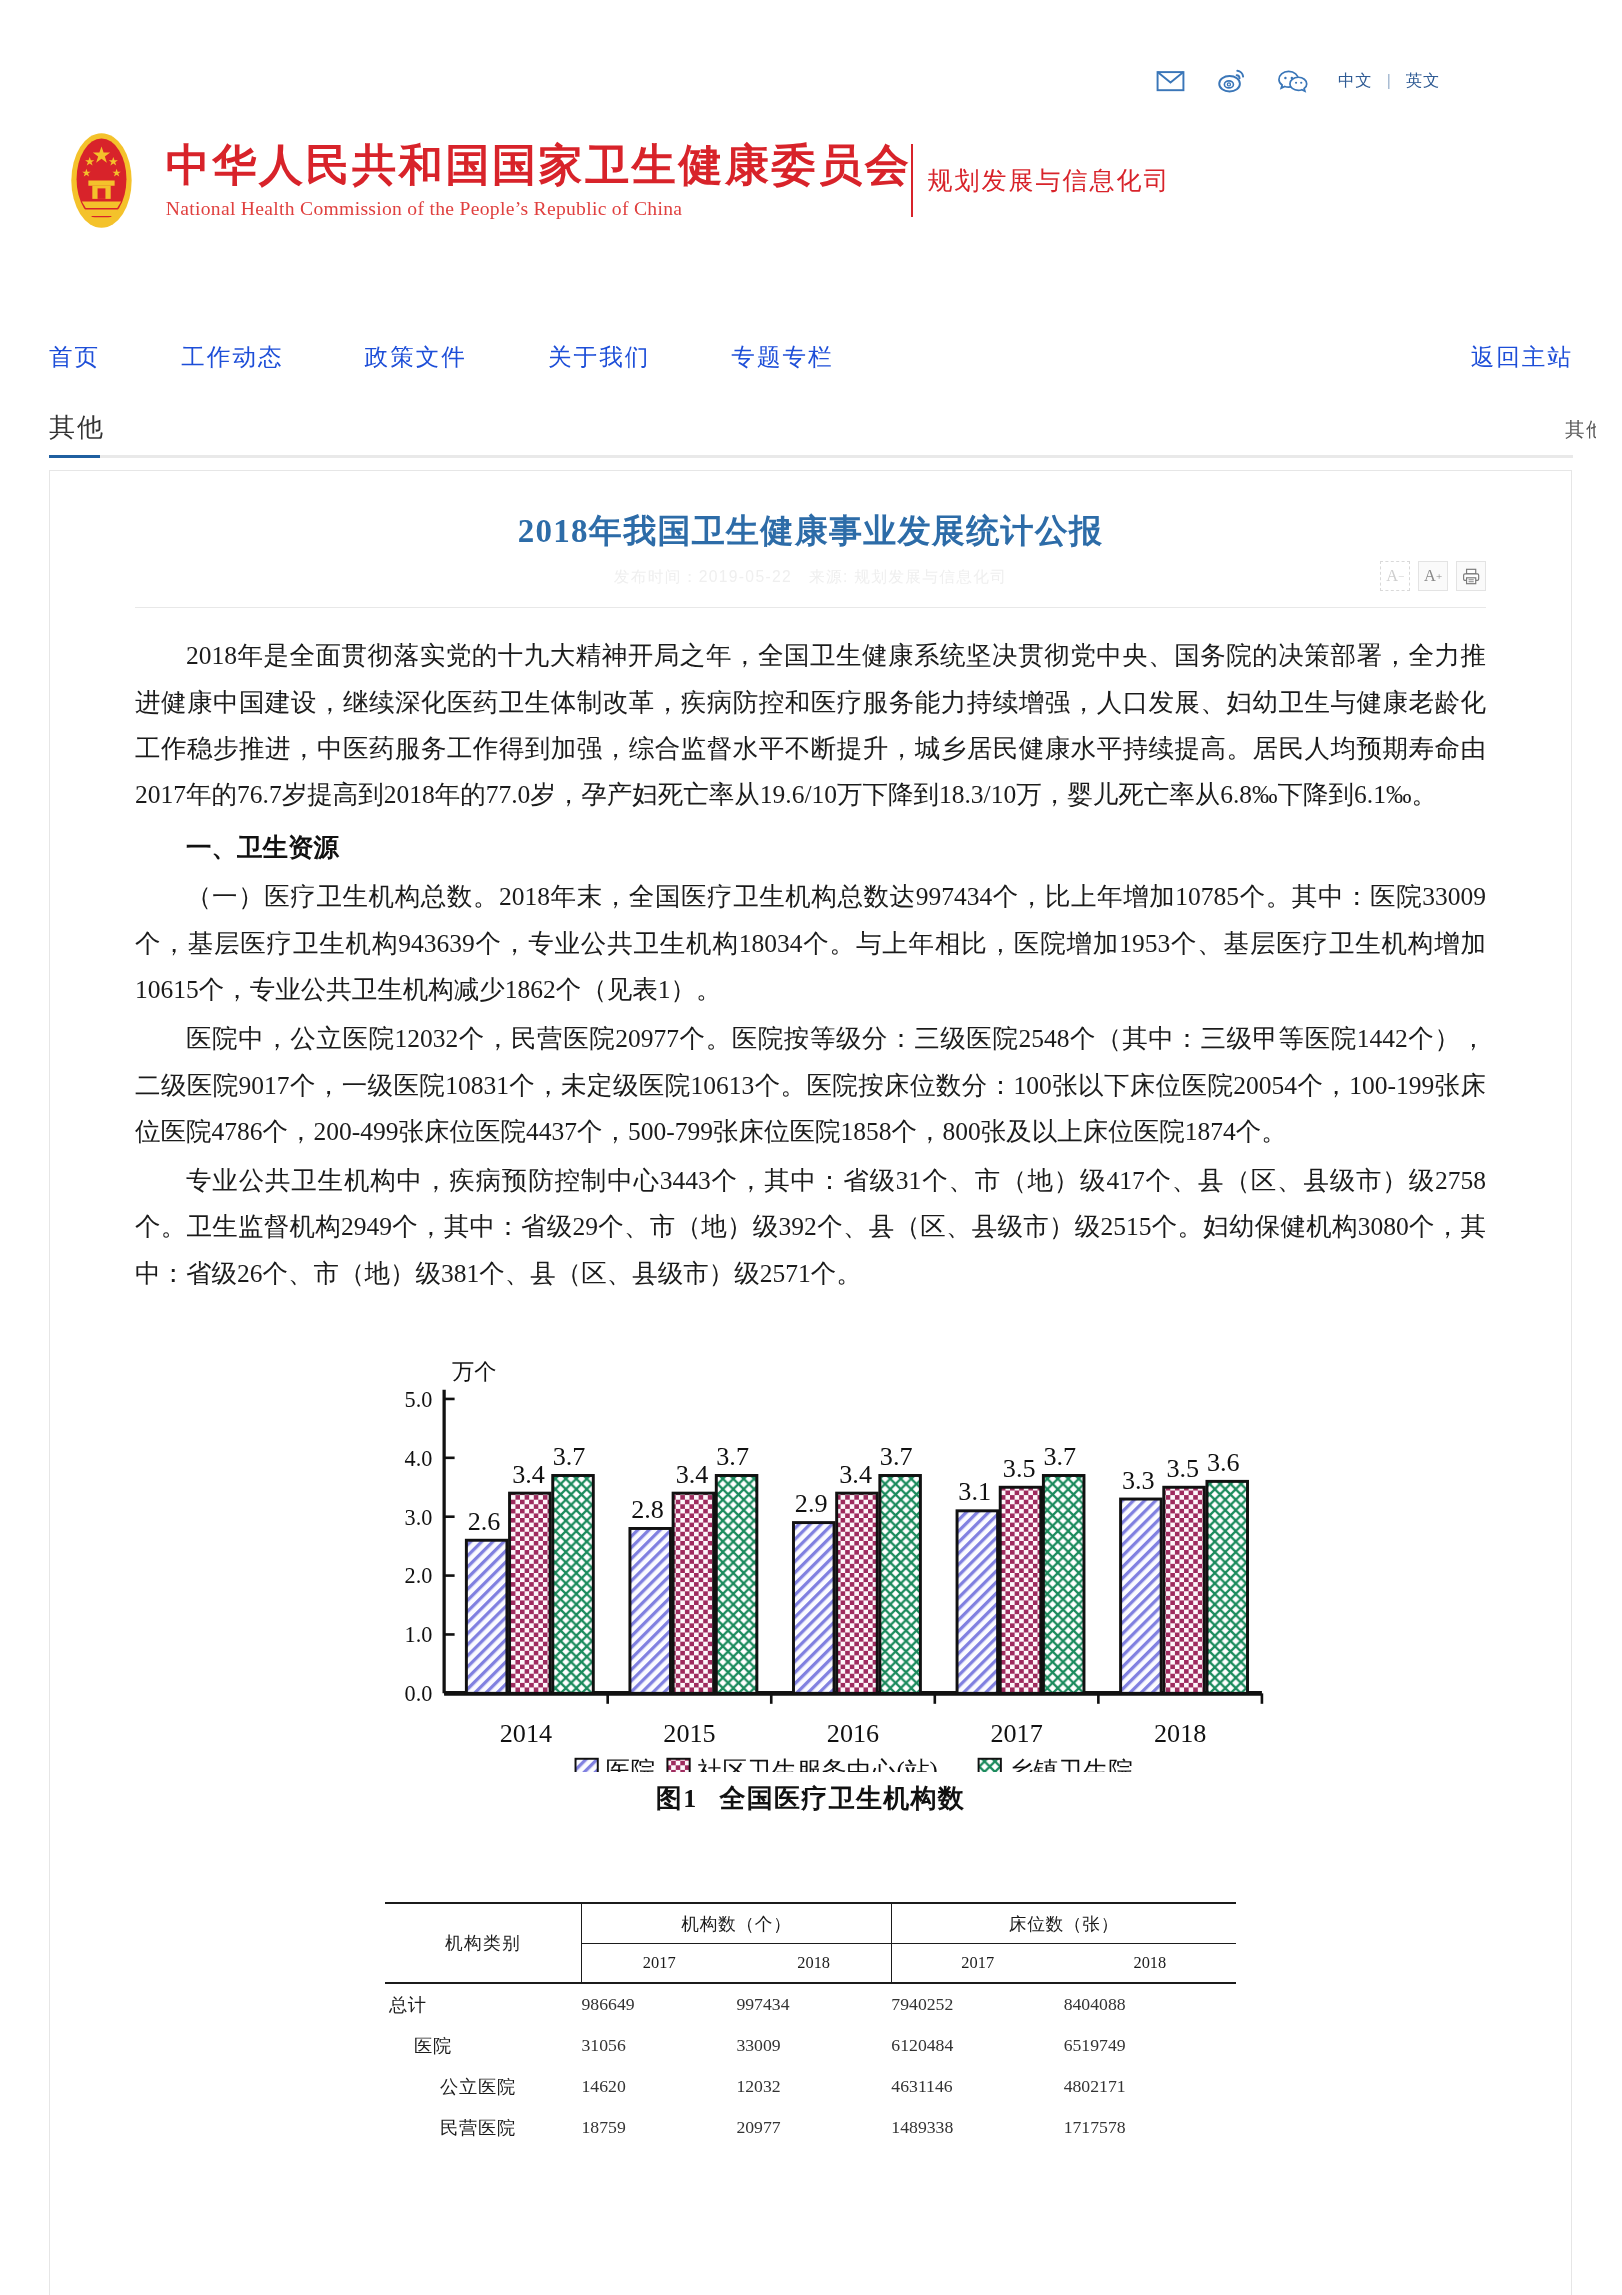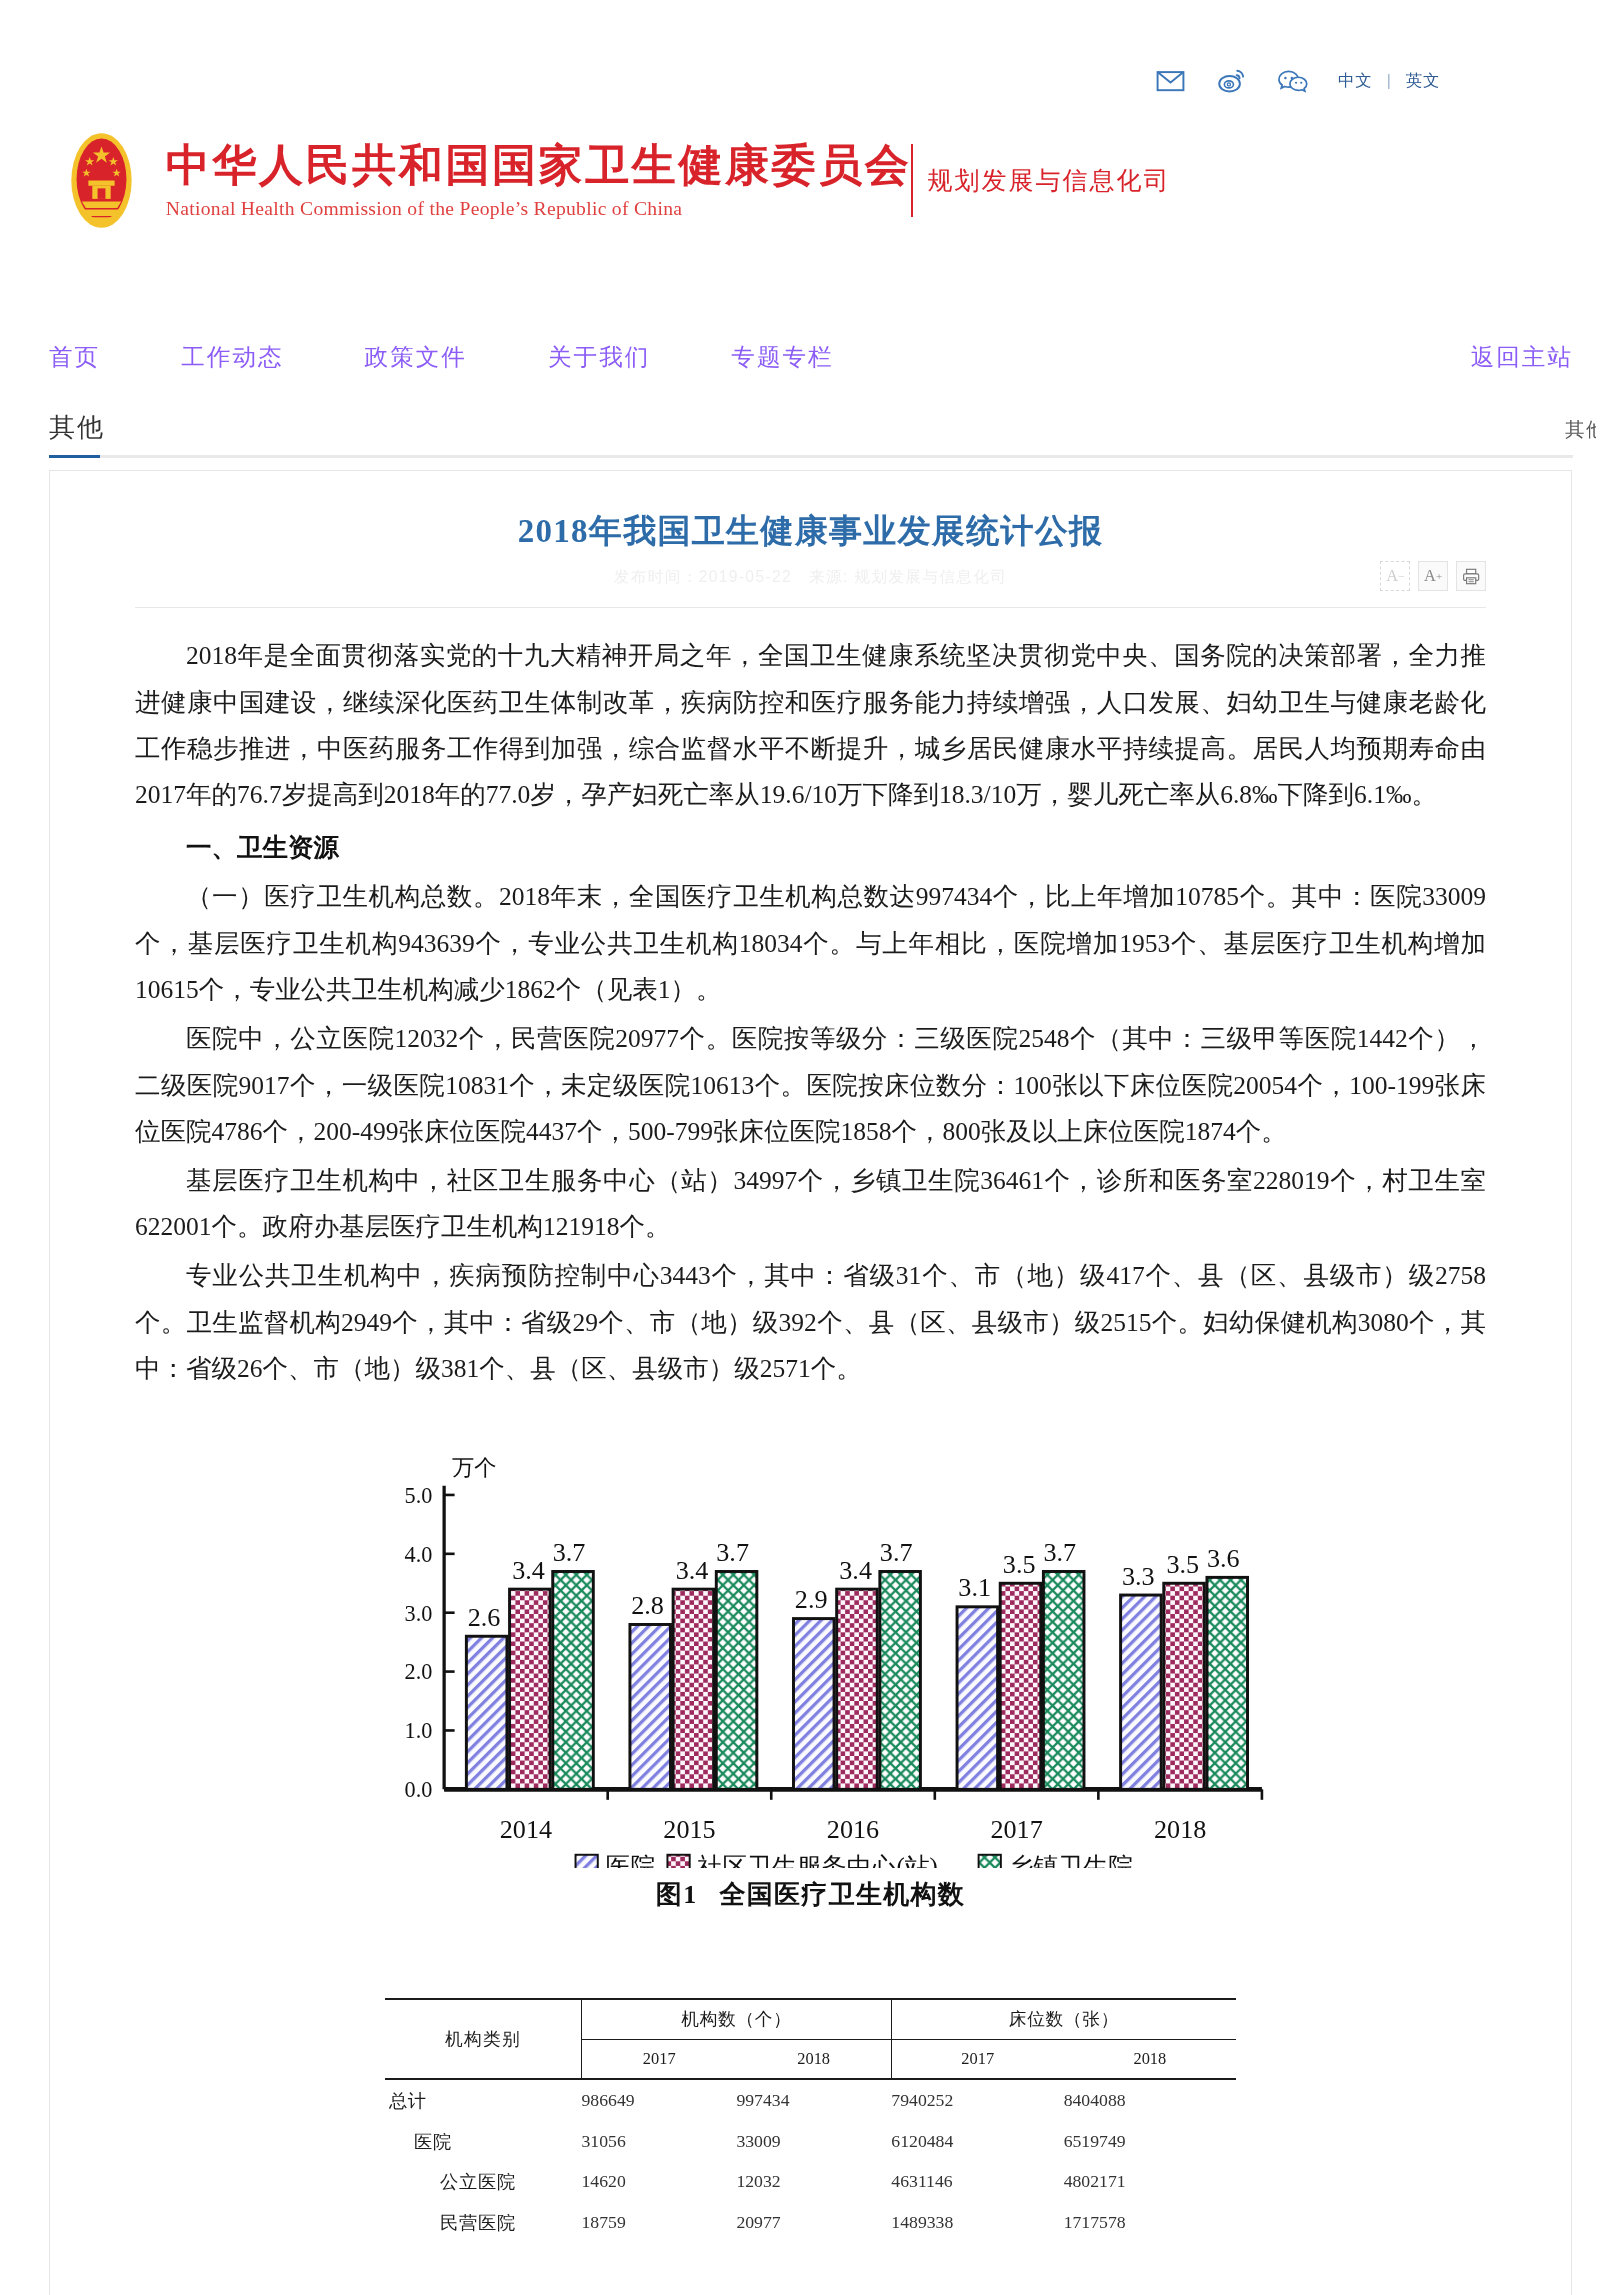--- a/index.html
+++ b/index.html
@@ -56,21 +56,21 @@
     white-space:nowrap; padding-left:14px;
   }
 
   
   .nav {
     position:absolute; left:49px; top:321px; width:1524px; height:72px;
     display:flex; align-items:center;
   }
   .nav-item {
     font-family:Liberation Serif, serif;
-    font-size:23.6px; color:#8b5cf6; letter-spacing:2px;
+    font-size:23.6px; color:#1d4ed8; letter-spacing:2px;
     white-space:nowrap; text-decoration:none;
   }
   .nav-sp { width:81px; }
   .nav-spacer { flex:1 1 auto; }
 
   
   .crumbbar {
     position:absolute; left:0; top:399px; width:1622px; height:59px;
   }
   .crumb-left {
@@ -305,21 +305,20 @@
 
     <div class="divider"></div>
 
     <div class="body-wrap">
       <p class="para">2018年是全面贯彻落实党的十九大精神开局之年，全国卫生健康系统坚决贯彻党中央、国务院的决策部署，全力推进健康中国建设，继续深化医药卫生体制改革，疾病防控和医疗服务能力持续增强，人口发展、妇幼卫生与健康老龄化工作稳步推进，中医药服务工作得到加强，综合监督水平不断提升，城乡居民健康水平持续提高。居民人均预期寿命由2017年的76.7岁提高到2018年的77.0岁，孕产妇死亡率从19.6/10万下降到18.3/10万，婴儿死亡率从6.8‰下降到6.1‰。</p>
 
       <p class="sec-head">一、卫生资源</p>
 
       <p class="para">（一）医疗卫生机构总数。2018年末，全国医疗卫生机构总数达997434个，比上年增加10785个。其中：医院33009个，基层医疗卫生机构943639个，专业公共卫生机构18034个。与上年相比，医院增加1953个、基层医疗卫生机构增加10615个，专业公共卫生机构减少1862个（见表1）。</p>
       <p class="para">医院中，公立医院12032个，民营医院20977个。医院按等级分：三级医院2548个（其中：三级甲等医院1442个），二级医院9017个，一级医院10831个，未定级医院10613个。医院按床位数分：100张以下床位医院20054个，100-199张床位医院4786个，200-499张床位医院4437个，500-799张床位医院1858个，800张及以上床位医院1874个。</p>
-      <p class="para">基层医疗卫生机构中，社区卫生服务中心（站）34997个，乡镇卫生院36461个，诊所和医务室228019个，村卫生室622001个。政府办基层医疗卫生机构121918个。</p>
       <p class="para">专业公共卫生机构中，疾病预防控制中心3443个，其中：省级31个、市（地）级417个、县（区、县级市）级2758个。卫生监督机构2949个，其中：省级29个、市（地）级392个、县（区、县级市）级2515个。妇幼保健机构3080个，其中：省级26个、市（地）级381个、县（区、县级市）级2571个。</p>
     </div>
 
     <div class="figure">
       <div class="chart-box">
         <svg id="chart-svg" width="929" height="419" viewBox="0 0 1420 640">
             <defs>
               <pattern id="pat0" width="12" height="12" patternUnits="userSpaceOnUse" patternTransform="rotate(45)">
                 <rect width="12" height="12" fill="#fbfbff"></rect>
                 <rect width="5" height="12" fill="#8080e0"></rect>

